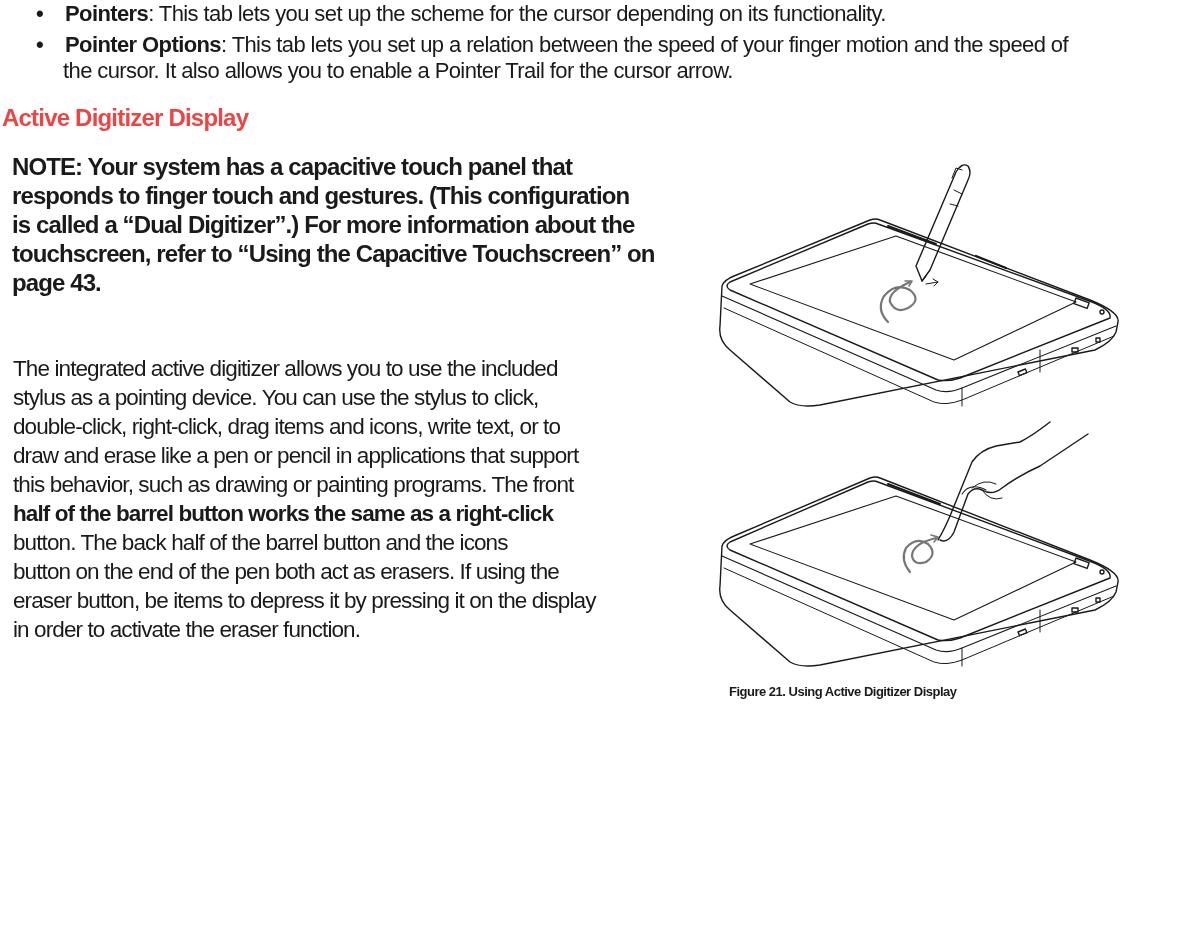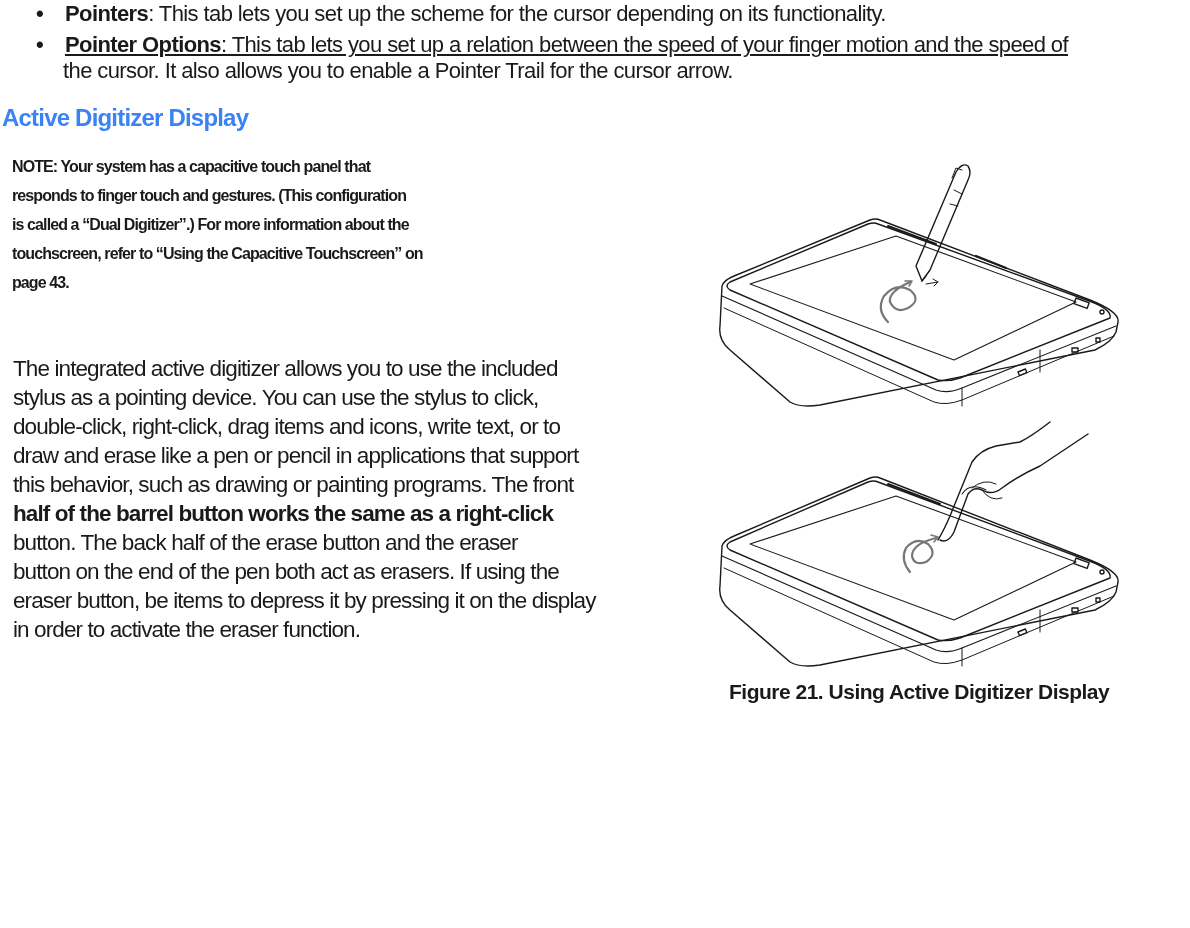--- a/index.html
+++ b/index.html
@@ -3,55 +3,55 @@
 <meta charset="utf-8">
 <style>
   html, body { margin:0; padding:0; background:#ffffff; }
   body { width:1190px; height:928px; position:relative; overflow:hidden;
          font-family:"Liberation Sans", sans-serif; color:#1a1a1a; }
   .line { position:absolute; white-space:nowrap; font-size:22px; line-height:29px; letter-spacing:-0.6px; }
   .bullet-dot { position:absolute; font-size:22px; line-height:29px; font-weight:bold; }
   b { font-weight:bold; }
   .heading { position:absolute; left:2px; top:103px; font-size:24px; line-height:30px; font-weight:bold;
              letter-spacing:-0.8px; }
-  .note-line { position:absolute; left:12px; font-size:16px; line-height:29.5px; font-weight:bold; letter-spacing:-0.9px; white-space:nowrap; }
+  .note-line { position:absolute; left:12px; font-size:24px; line-height:29.5px; font-weight:bold; letter-spacing:-0.9px; white-space:nowrap; }
   .body-line { position:absolute; left:13px; font-size:22.5px; line-height:29.2px; letter-spacing:-0.9px; white-space:nowrap;margin-top:44px; }
-  .caption { position:absolute; left:729px; top:680px; font-size:21px; line-height:24px; font-weight:bold; letter-spacing:-0.5px; white-space:nowrap; }
+  .caption { position:absolute; left:729px; top:680px; font-size:13px; line-height:24px; font-weight:bold; letter-spacing:-0.5px; white-space:nowrap; }
   .footer { position:absolute; left:466px; top:960px; font-size:19px; line-height:20px; letter-spacing:-0.4px; white-space:nowrap; }
   .figure { position:absolute; }
 </style>
 </head>
 <body>
 
 <span class="bullet-dot" style="left:36px; top:-1px;">•</span>
 <div class="line" style="left:65px; top:-1px;">
   <b>Pointers</b><span>: This tab lets you set up the scheme for the cursor depending on its functionality.</span>
 </div>
 
 <span class="bullet-dot" style="left:36px; top:30px;">•</span>
-<div class="line" style="left:65px; top:30px;text-decoration:underline;">
+<div class="line" style="left:65px; top:30px;">
   <b>Pointer Options</b><span>: This tab lets you set up a relation between the speed of your finger motion and the speed of</span>
 </div>
 <div class="line" style="left:63px; top:56px;">the cursor. It also allows you to enable a Pointer Trail for the cursor arrow.</div>
 
-<div class="heading" style="color:#3b82f6;">Active Digitizer Display</div>
+<div class="heading" style="color:#ef4444;">Active Digitizer Display</div>
 
 <div class="note-line" style="top:152px;">NOTE: Your system has a capacitive touch panel that</div>
 <div class="note-line" style="top:181px;">responds to finger touch and gestures.  (This configuration</div>
 <div class="note-line" style="top:210px;text-align:right;">is called a “Dual Digitizer”.) For more information about the</div>
 <div class="note-line" style="top:239px;">touchscreen, refer to “Using the Capacitive Touchscreen” on</div>
 <div class="note-line" style="top:268px;">page 43.</div>
 
 <div class="body-line" style="top:310px;">The integrated active digitizer allows you to use the included</div>
 <div class="body-line" style="top:339px;">stylus as a pointing device. You can use the stylus to click,</div>
 <div class="body-line" style="top:368px;text-align:center;">double-click, right-click, drag items and icons, write text, or to</div>
 <div class="body-line" style="top:397px;text-align:right;">draw and erase like a pen or pencil in applications that support</div>
 <div class="body-line" style="top:426px;">this behavior, such as drawing or painting programs. The front</div>
 <div class="body-line" style="top:455px;font-weight:bold;">half of the barrel button works the same as a right-click</div>
-<div class="body-line" style="top:484px;">button. The back half of the erase button and the eraser</div>
+<div class="body-line" style="top:484px;">button. The back half of the barrel button and the icons</div>
 <div class="body-line" style="top:513px;">button on the end of the pen both act as erasers. If using the</div>
 <div class="body-line" style="top:542px;">eraser button, be items to depress it by pressing it on the display</div>
 <div class="body-line" style="top:571px;">in order to activate the eraser function.</div>
 
 <svg class="figure" style="left:700px; top:150px;" width="440" height="270" viewBox="0 0 440 270" fill="none" stroke="#1a1a1a" stroke-width="1.4" stroke-linejoin="round" stroke-linecap="round">
 
   <path d="M180 70 L390 150 Q420 162 418 172 L416 182 Q412 192 395 200 L120 255 Q100 258 90 252 L30 200 Q18 190 20 176 L22 136 Q24 130 34 126 L170 70 Q176 68 180 70 Z"></path>
 
   <path d="M178 74 L392 152 Q412 160 410 168 L260 228 Q248 232 238 230 L30 140 Q24 136 30 132 L168 74 Q174 72 178 74 Z"></path>
 

